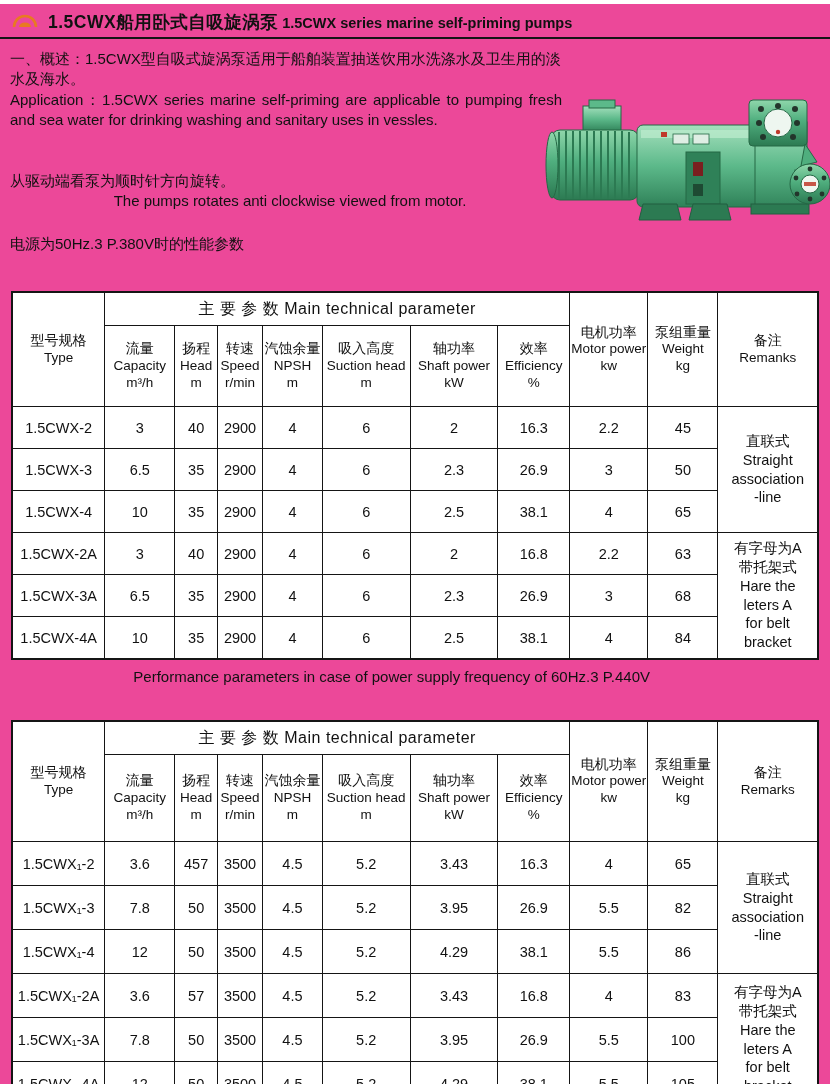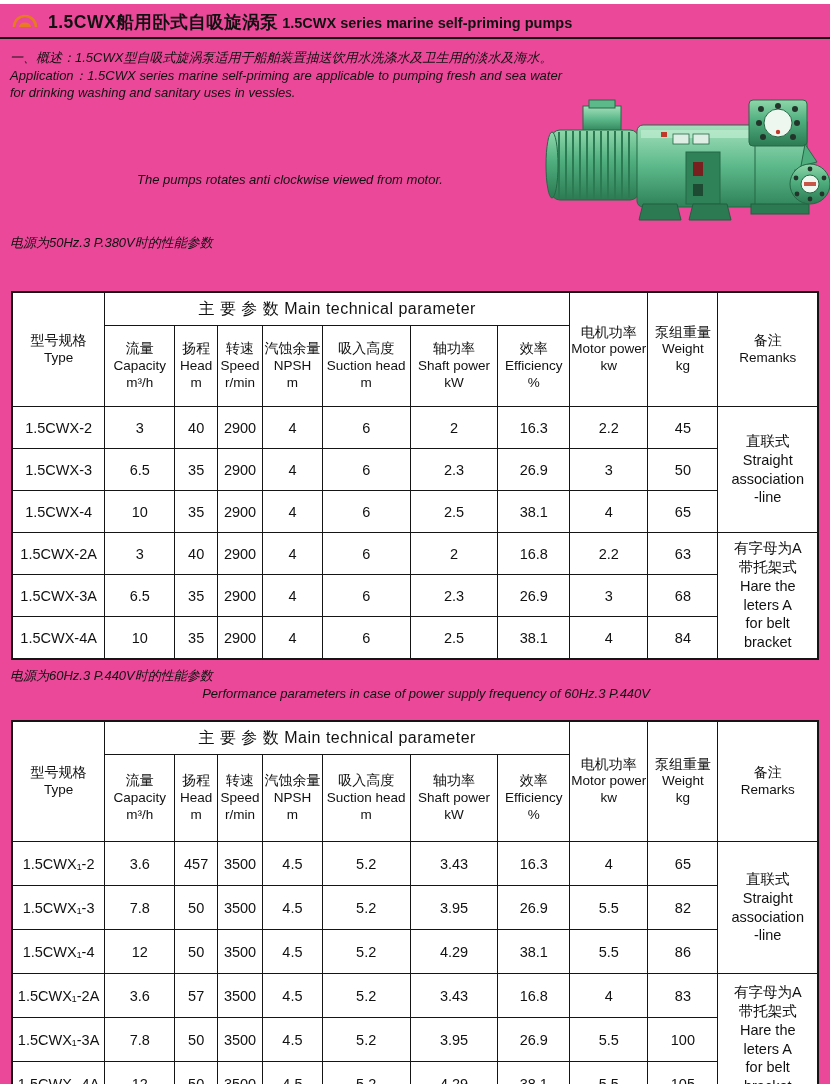--- a/index.html
+++ b/index.html
@@ -7,21 +7,21 @@
     position:relative;width:830px;height:1080px;margin:4px auto;background:#ec4899;
     font-family:"Liberation Sans","DejaVu Sans",sans-serif;color:#111;overflow:hidden;
   }
   
   .hdr{position:absolute;left:10px;top:6px;width:812px;display:flex;align-items:center;gap:8px;}
   .logo{width:30px;height:22px;flex:0 0 auto;display:inline-block;}
   .title-zh{font-size:17.5px;font-weight:bold;letter-spacing:.5px;}
   .title-en{font-size:14.5px;font-weight:bold;margin-left:4px;}
   .rule{position:absolute;left:0;top:33px;width:830px;height:0;border-top:2px solid #151515;}
   
-  .block{position:absolute;left:10px;width:552px;font-size:13px;line-height:1.35;font-style:italic;}
+  .block{position:absolute;left:10px;width:552px;font-size:15px;line-height:1.35;}
   .block p{margin:0;}
   .block .en{text-align:justify;}
   .b-overview{top:45px;}
   .b-rotation{top:167px;width:560px;}
   .b-cap1{top:230px;width:640px;}
   .b-cap2{top:663px;width:640px;}
   
   .pumpfig{position:absolute;left:543px;top:88px;width:287px;height:132px;margin:0;}
   
   table.spec{
@@ -141,20 +141,21 @@
           <circle cx="279" cy="102" r="2.4"></circle>
         <circle cx="267" cy="107" r="2.4"></circle>
           <circle cx="254" cy="102" r="2.4"></circle>
           <circle cx="253" cy="86" r="2.4"></circle>
       </g>
       <rect x="261" y="90" width="12" height="4" fill="#c0392b" opacity="0.85"></rect>
     </svg>
   </figure>
 
   <section class="block b-rotation">
+    <p class="zh">从驱动端看泵为顺时针方向旋转。</p>
     <p class="en" style="text-align:center;">The pumps rotates anti clockwise viewed from motor.</p>
   </section>
 
   <section class="block b-cap1">
     <p class="zh">电源为50Hz.3 P.380V时的性能参数</p>
   </section>
 
   <table class="spec" id="t1">
     <colgroup>
       <col style="width:11.5%">
@@ -313,21 +314,20 @@
           <td>6</td>
           <td>2.5</td>
           <td>38.1</td>
           <td>4</td>
           <td>84</td>
         </tr>
       </tbody>
   </table>
 
   <section class="block b-cap2">
-    <p class="zh">电源为60Hz.3 P.440V时的性能参数</p>
     <p class="en" style="text-align:right;">Performance parameters in case of power supply frequency of 60Hz.3 P.440V</p>
   </section>
 
   <table class="spec" id="t2">
     <colgroup>
       <col style="width:11.5%">
         <col style="width:8.7%">
         <col style="width:5.3%">
         <col style="width:5.6%">
       <col style="width:7.4%">

